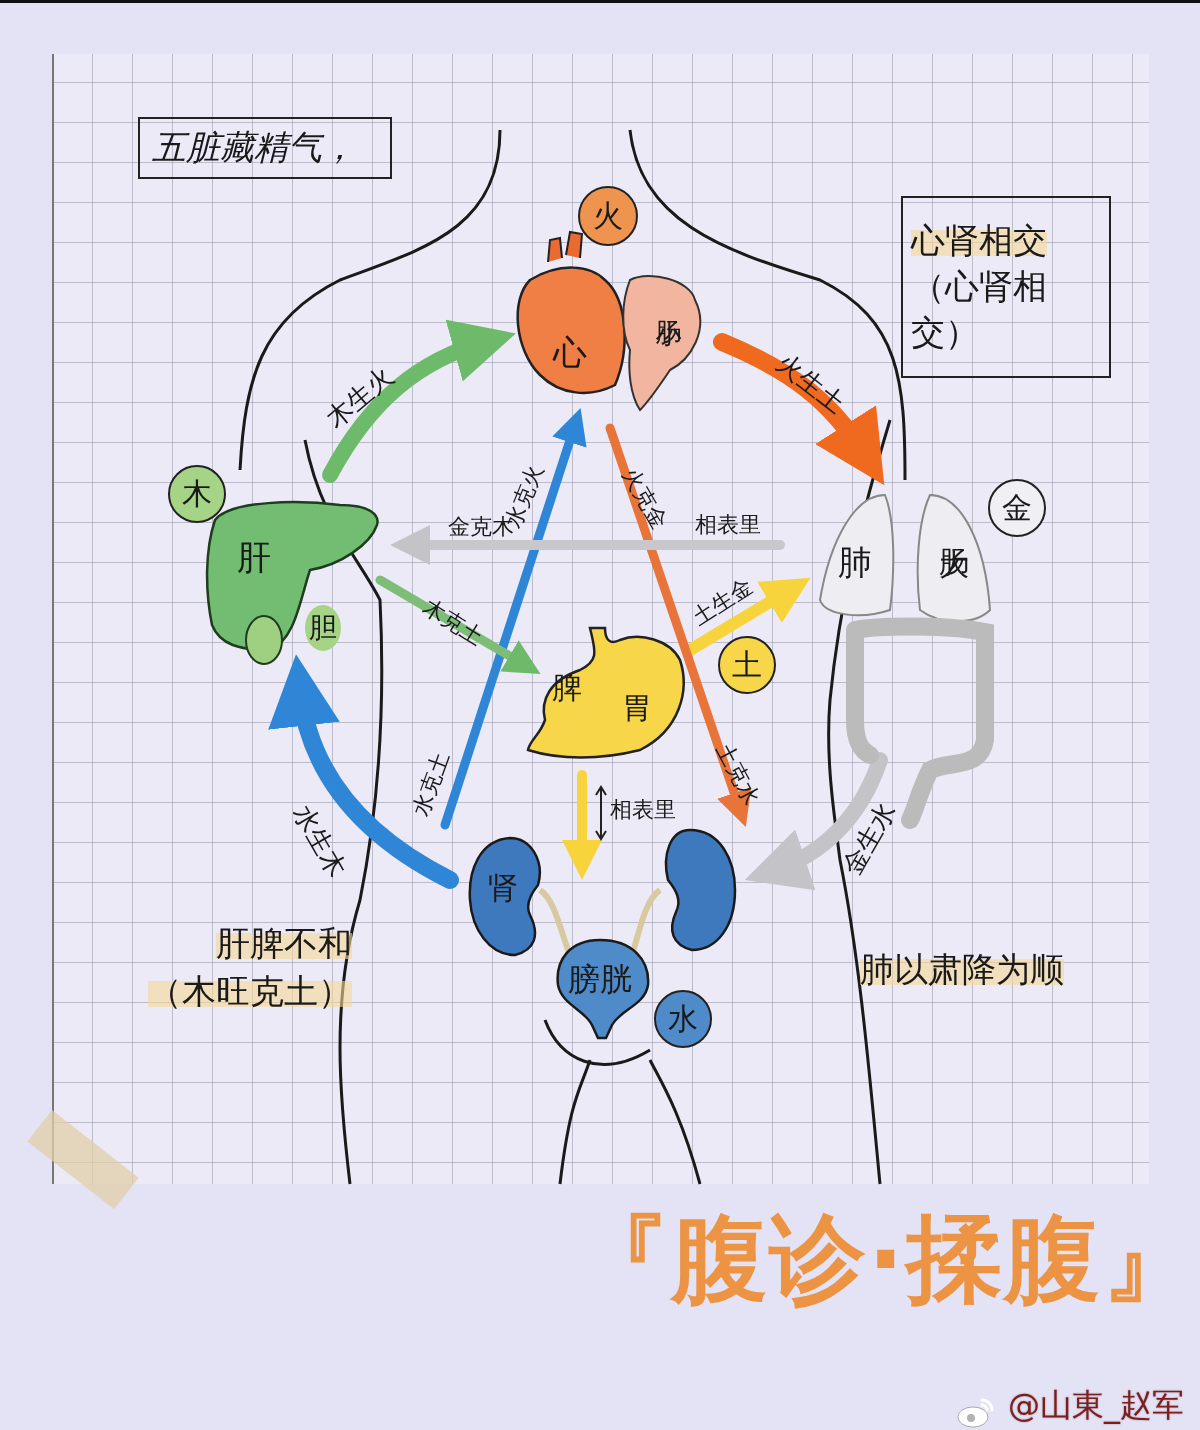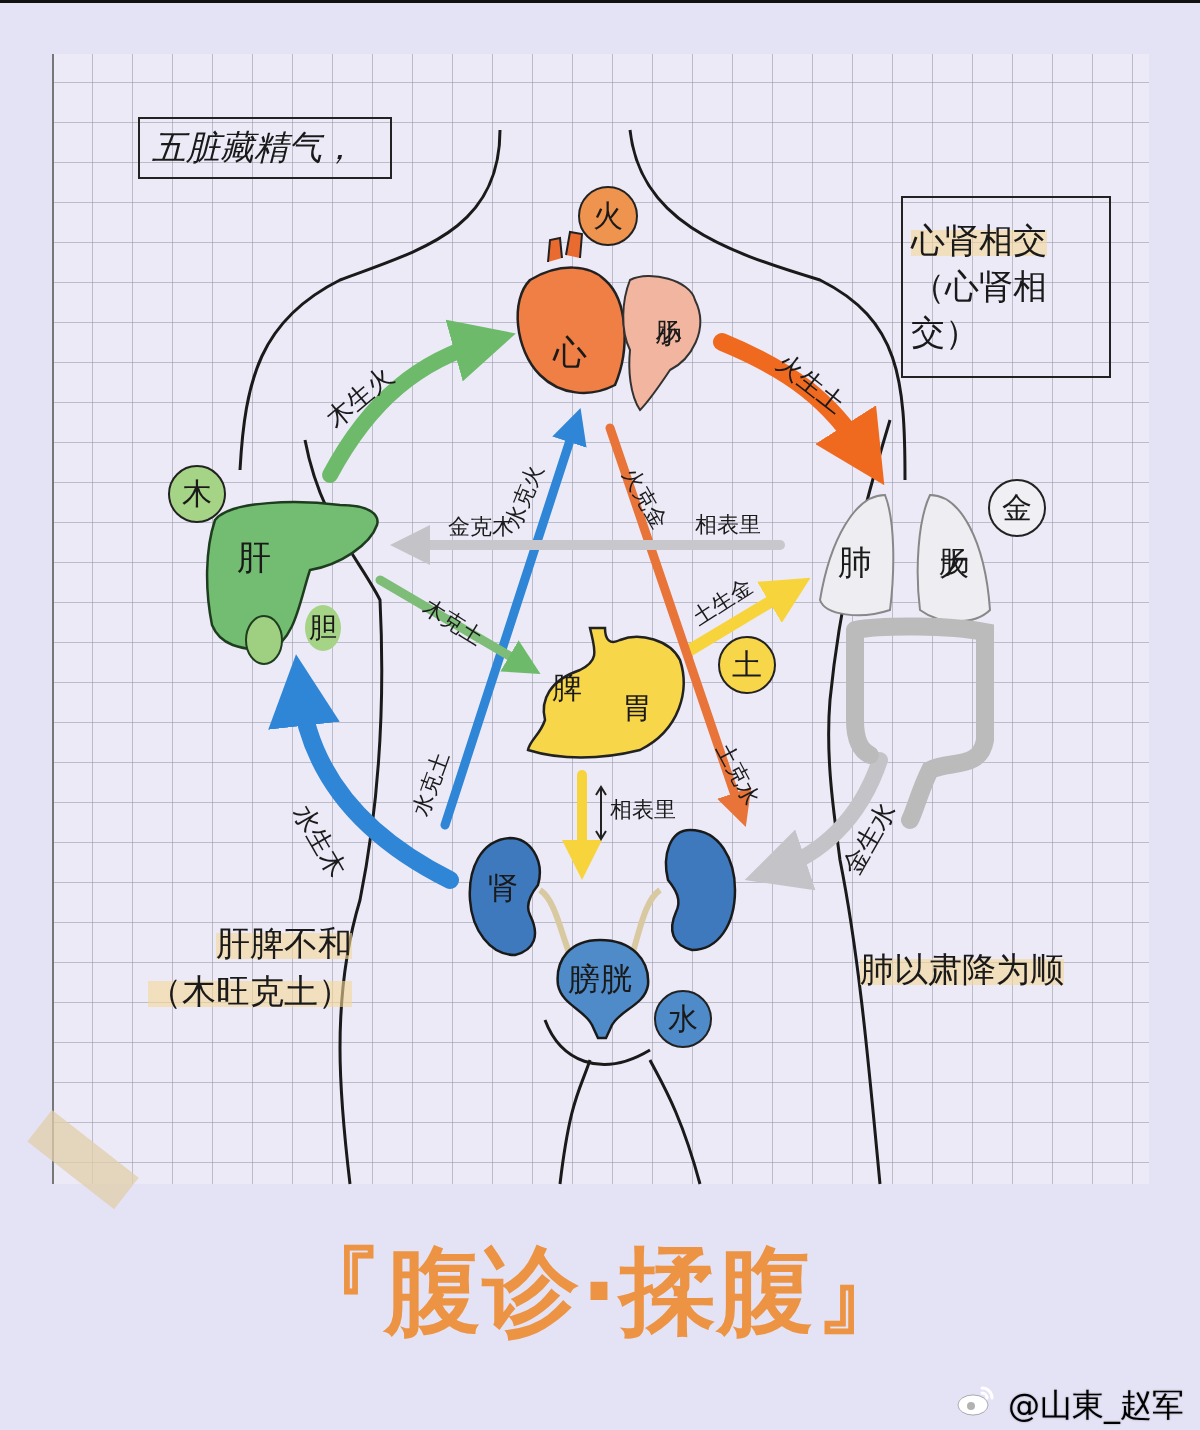--- a/index.html
+++ b/index.html
@@ -32,27 +32,27 @@
       font-size: 34px; line-height: 1.35; color: #1a1a1a;
     }
     .hl { background: linear-gradient(to bottom, transparent 25%, rgba(245,215,150,0.6) 25%, rgba(245,215,150,0.6) 90%, transparent 90%); }
     .circle {
       position: absolute; border-radius: 50%; border: 2px solid #222;
       display: flex; align-items: center; justify-content: center;
       font-size: 30px; color: #1a1a1a;
     }
     .note { position: absolute; font-size: 34px; line-height: 1.4; color: #1a1a1a; text-align: right; }
     .title {
-      position: absolute; left: 0; top: 1228px; width: 1200px; text-align: center;
+      position: absolute; left: 0; top: 1196px; width: 1200px; text-align: right;
       font-size: 96px; font-weight: bold; color: #ec9443; letter-spacing: 2px;
       font-family: "DejaVu Sans", sans-serif;
     }
     .watermark {
-      position: absolute; right: 16px; top: 1384px; font-size: 32px; color: #000000;
-      text-shadow: 0 0 2px rgba(0,0,0,0.35); display: flex; align-items: flex-start; gap: 12px;
+      position: absolute; right: 16px; top: 1384px; font-size: 32px; color: #7f1d1d;
+      text-shadow: 0 0 2px rgba(0,0,0,0.35); display: flex; align-items: flex-end; gap: 12px;
     }
     .organ-txt { position: absolute; font-size: 34px; color: #1a1a1a; }
     .arrow-txt { position: absolute; font-size: 22px; color: #1a1a1a; white-space: nowrap; transform-origin: left center; }
   </style>
 </head>
 <body>
 
 <div class="topbar"></div>
 <div class="paper"></div>
 <div class="tape"></div>

